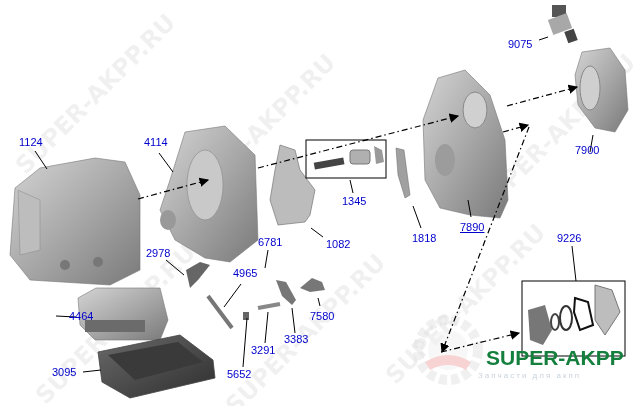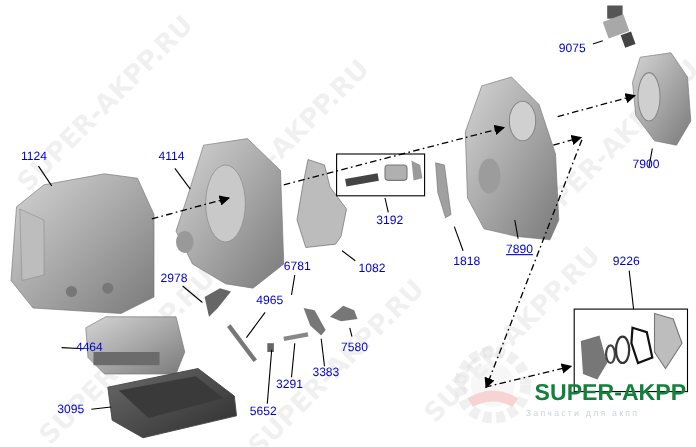--- a/index.html
+++ b/index.html
@@ -147,21 +147,21 @@
       <line x1="507" y1="106" x2="577" y2="87" marker-end="url(#arr)"></line>
       <line x1="503" y1="132" x2="528" y2="125" marker-end="url(#arr)"></line>
       <line x1="529" y1="127" x2="442" y2="352" marker-end="url(#arr)"></line>
       <line x1="441" y1="352" x2="519" y2="333" marker-end="url(#arr)"></line>
     </g>
   </svg>
 
   <span class="label" style="left:19px;top:136px;">1124</span>
   <span class="label" style="left:144px;top:136px;">4114</span>
   <span class="label" style="left:326px;top:238px;">1082</span>
-  <span class="label" style="left:342px;top:195px;">3192</span>
+  <span class="label" style="left:342px;top:195px;">1345</span>
   <span class="label" style="left:412px;top:232px;">1818</span>
   <span class="label" style="left:460px;top:221px;text-decoration:underline;">7890</span>
   <span class="label" style="left:508px;top:38px;">9075</span>
   <span class="label" style="left:575px;top:144px;">7900</span>
   <span class="label" style="left:557px;top:232px;">9226</span>
   <span class="label" style="left:146px;top:247px;text-align:right;">2978</span>
   <span class="label" style="left:258px;top:236px;">6781</span>
   <span class="label" style="left:233px;top:267px;">4965</span>
   <span class="label" style="left:24px;top:310px;margin-left:45px;">4464</span>
   <span class="label" style="left:310px;top:310px;">7580</span>

